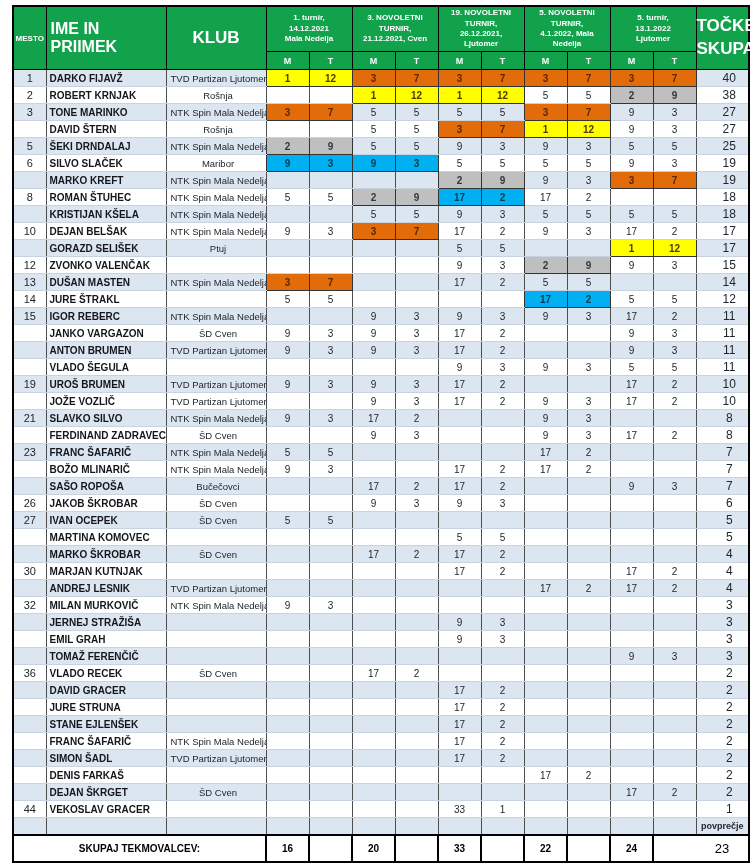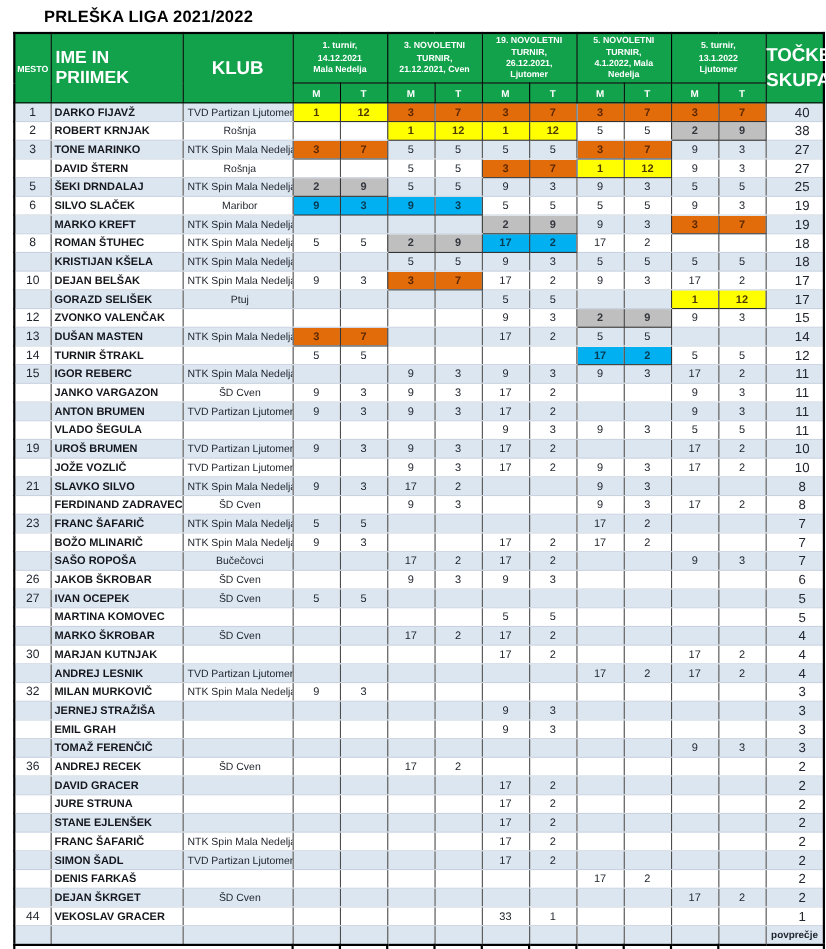--- a/index.html
+++ b/index.html
@@ -35,21 +35,20 @@
   tfoot td{background:#fff;height:25px;padding:0;text-align:center;vertical-align:middle;
            border-top:2px solid #000;border-bottom:2px solid #000;}
   .f-label{font-size:10px;font-weight:bold;border-left:2px solid #000;border-right:2px solid #000;}
   .f-count{font-size:10px;font-weight:bold;border:2px solid #000;}
   .f-avg{font-size:13px;border-right:2px solid #000;}
 </style>
 </head>
 <body>
 
 <div class="sheet">
-  <div class="title">PRLEŠKA LIGA 2021/2022</div>
 
   <table>
     <colgroup>
       <col style="width:33px">
         <col style="width:120px">
         <col style="width:100px">
       <col style="width:43px">
         <col style="width:43px">
         <col style="width:43px">
         <col style="width:43px">
@@ -305,21 +304,21 @@
           <td>17</td>
           <td>2</td>
           <td>5</td>
           <td>5</td>
           <td></td>
           <td></td>
           <td class="total">14</td>
         </tr>
         <tr>
           <td class="mesto">14</td>
-          <td class="name">TURNIR ŠTRAKL</td>
+          <td class="name">JURE ŠTRAKL</td>
           <td class="club"></td>
           <td>5</td>
           <td>5</td>
           <td></td>
           <td></td>
           <td></td>
           <td></td>
           <td class="c-blue">17</td>
           <td class="c-blue">2</td>
           <td>5</td>
@@ -657,21 +656,21 @@
           <td></td>
           <td></td>
           <td></td>
           <td></td>
           <td>9</td>
           <td>3</td>
           <td class="total">3</td>
         </tr>
         <tr>
           <td class="mesto">36</td>
-          <td class="name">ANDREJ RECEK</td>
+          <td class="name">VLADO RECEK</td>
           <td class="club">ŠD Cven</td>
           <td></td>
           <td></td>
           <td>17</td>
           <td>2</td>
           <td></td>
           <td></td>
           <td></td>
           <td></td>
           <td></td>

